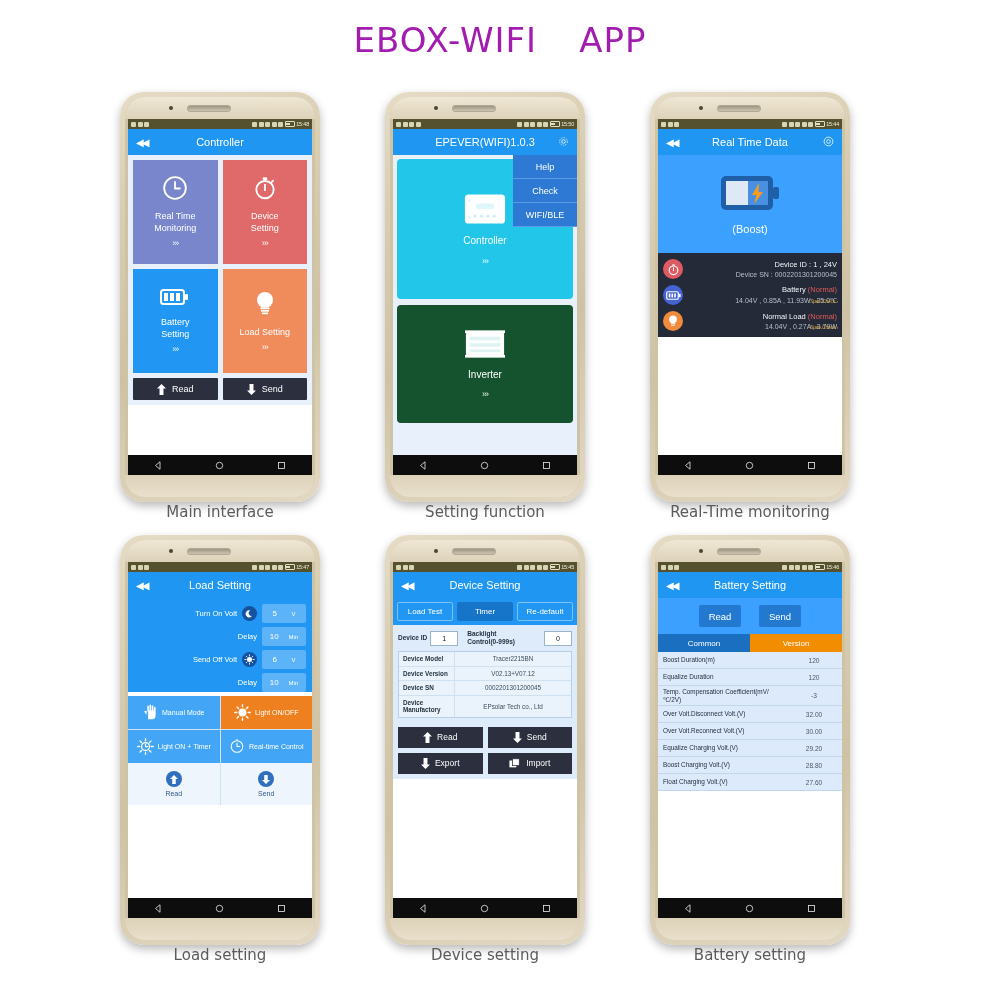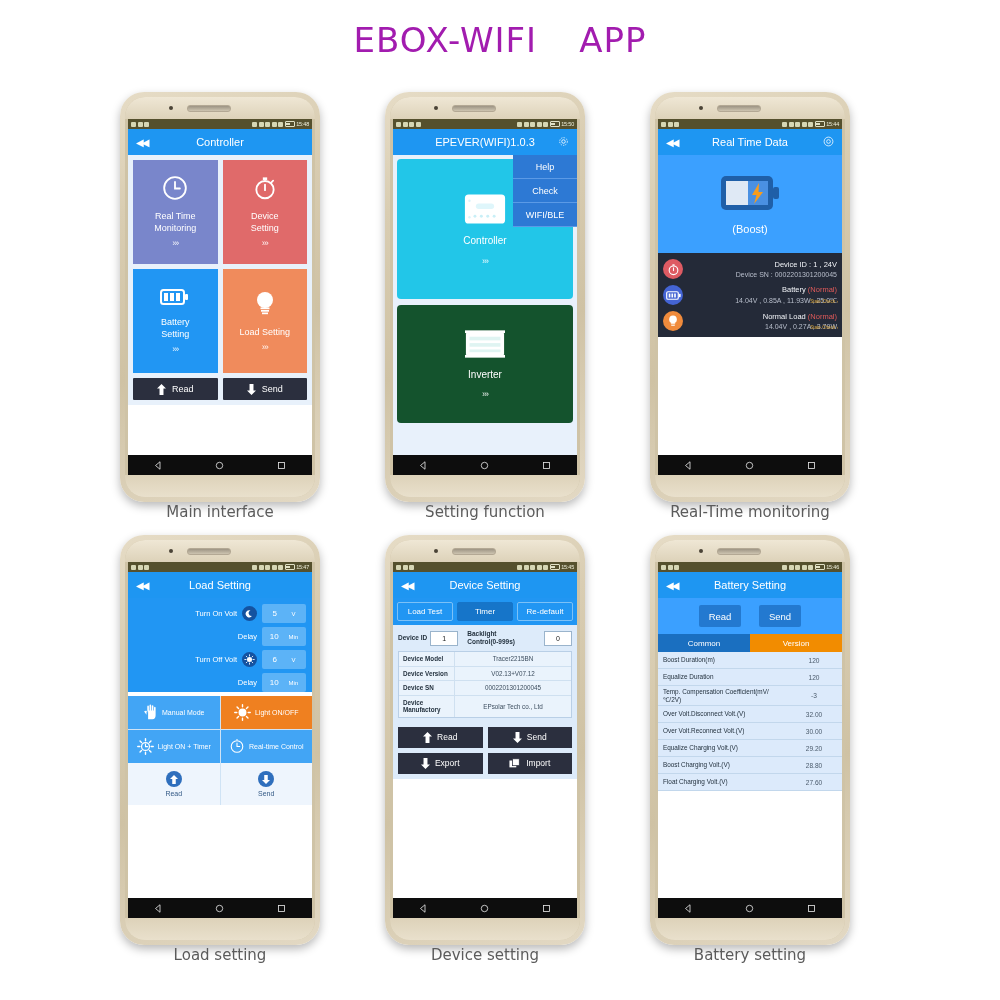--- a/index.html
+++ b/index.html
@@ -502,21 +502,21 @@
 
         <div class="ls-row">
           <span class="ls-lab">Delay</span>
           <span class="ls-fld">
             <span>10</span>
             <span class="u">Min</span>
           </span>
         </div>
 
         <div class="ls-row">
-          <span class="ls-lab">Turn Off Volt</span>
+          <span class="ls-lab">Send Off Volt</span>
           <span class="ls-icn">
             <svg width="11" height="11" viewBox="0 0 14 14">
                 <circle cx="7" cy="7" r="3.2" fill="#fff"></circle>
                 <g stroke="#fff" stroke-width="1.1" stroke-linecap="round">
                   <path d="M7 1v1.6M7 11.4V13M1 7h1.6M11.4 7H13M2.8 2.8l1.1 1.1M10.1 10.1l1.1 1.1M11.2 2.8l-1.1 1.1M3.9 10.1l-1.1 1.1"></path>
                 </g>
               </svg>
           </span>
           <span class="ls-fld">
             <span>6</span>

